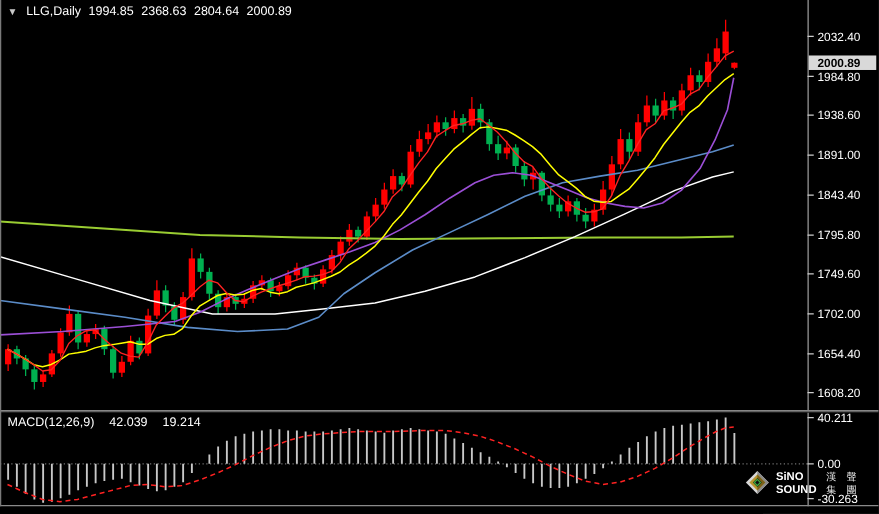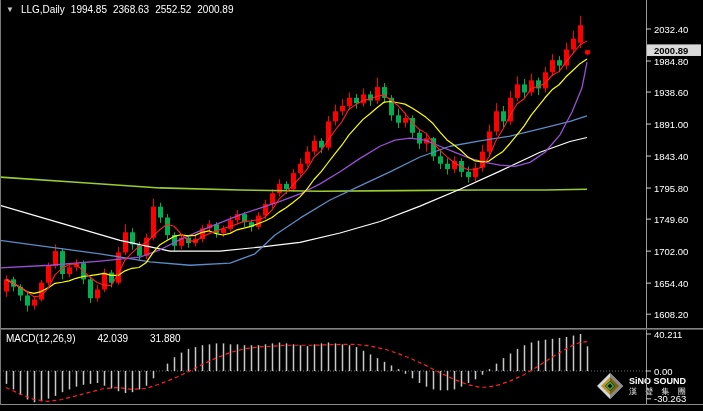--- a/index.html
+++ b/index.html
@@ -2,52 +2,52 @@
 <html><head>
 <meta charset="utf-8">
 <style>
   html,body{margin:0;padding:0;background:#222;}
   #app{position:relative;width:703px;height:411px;background:#000;overflow:hidden;
        font-family:"Liberation Sans",sans-serif;-webkit-font-smoothing:none;}
   #header{position:absolute;left:6px;top:4px;display:flex;align-items:center;gap:7px;
           color:#fff;font-size:10px;z-index:5;white-space:pre;}
   #header .tri{color:#c8c8c8;font-size:8px;cursor:pointer;}
   #header .num{margin-left:-1px;}
-  #macd-label{position:absolute;left:6px;top:333px;display:flex;gap:22px;color:#fff;
+  #macd-label{position:absolute;left:6px;top:333px;display:flex;gap:12px;color:#fff;
               font-size:10px;z-index:5;}
   #logo{position:absolute;left:596px;top:372px;display:flex;align-items:center;gap:5px;z-index:1;}
   #logo .diamond{width:28px;height:28px;}
-  #logo .txt{display:flex;flex-direction:column;line-height:10px;}
+  #logo .txt{display:flex;flex-direction:row;line-height:10px;}
   #logo .brand{color:#fff;font-weight:bold;font-size:9px;letter-spacing:0px;}
   #logo .cn{color:#e8e8e8;font-size:8px;letter-spacing:3px;margin-top:1px;}
   svg.layer{position:absolute;left:0;top:0;z-index:3;}
   #divider{position:absolute;left:0;top:328px;width:703px;height:2px;
            background:linear-gradient(#9a9a9a,#3a3a3a);z-index:4;}
   #bottom-border{position:absolute;left:0;top:404px;width:703px;height:1px;background:#8a8a8a;z-index:4;}
   #left-border{position:absolute;left:0;top:0;width:1px;height:405px;background:#7a7a7a;z-index:4;}
   text{font-family:"Liberation Sans",sans-serif;}
 </style>
 </head>
 <body>
 
 <div id="app">
 
   <div id="header">
     <span class="tri">▼</span>
     <span>LLG,Daily</span>
     <span class="num">1994.85</span>
     <span class="num">2368.63</span>
-    <span class="num">2552.52</span>
+    <span class="num">2804.64</span>
     <span class="num">2000.89</span>
   </div>
 
   <div id="macd-label">
     <span>MACD(12,26,9)</span>
     <span>42.039</span>
-    <span>31.880</span>
+    <span>19.214</span>
   </div>
 
   <div id="logo">
     <svg class="diamond" viewBox="0 0 28 28">
       <polygon points="14,1 27,14 14,27 1,14" fill="#d8d8d8"></polygon>
       <polygon points="14,1 27,14 14,27" fill="#8a8a8a"></polygon>
       <polygon points="14,5 23,14 14,23 5,14" fill="#b8962e"></polygon>
       <polygon points="14,5 23,14 14,23" fill="#7a6118"></polygon>
       <polygon points="14,9 19,14 14,19 9,14" fill="#111"></polygon>
       <polygon points="14,10.5 17.5,14 14,17.5 10.5,14" fill="none" stroke="#3fae3f" stroke-width="1.4"></polygon>

